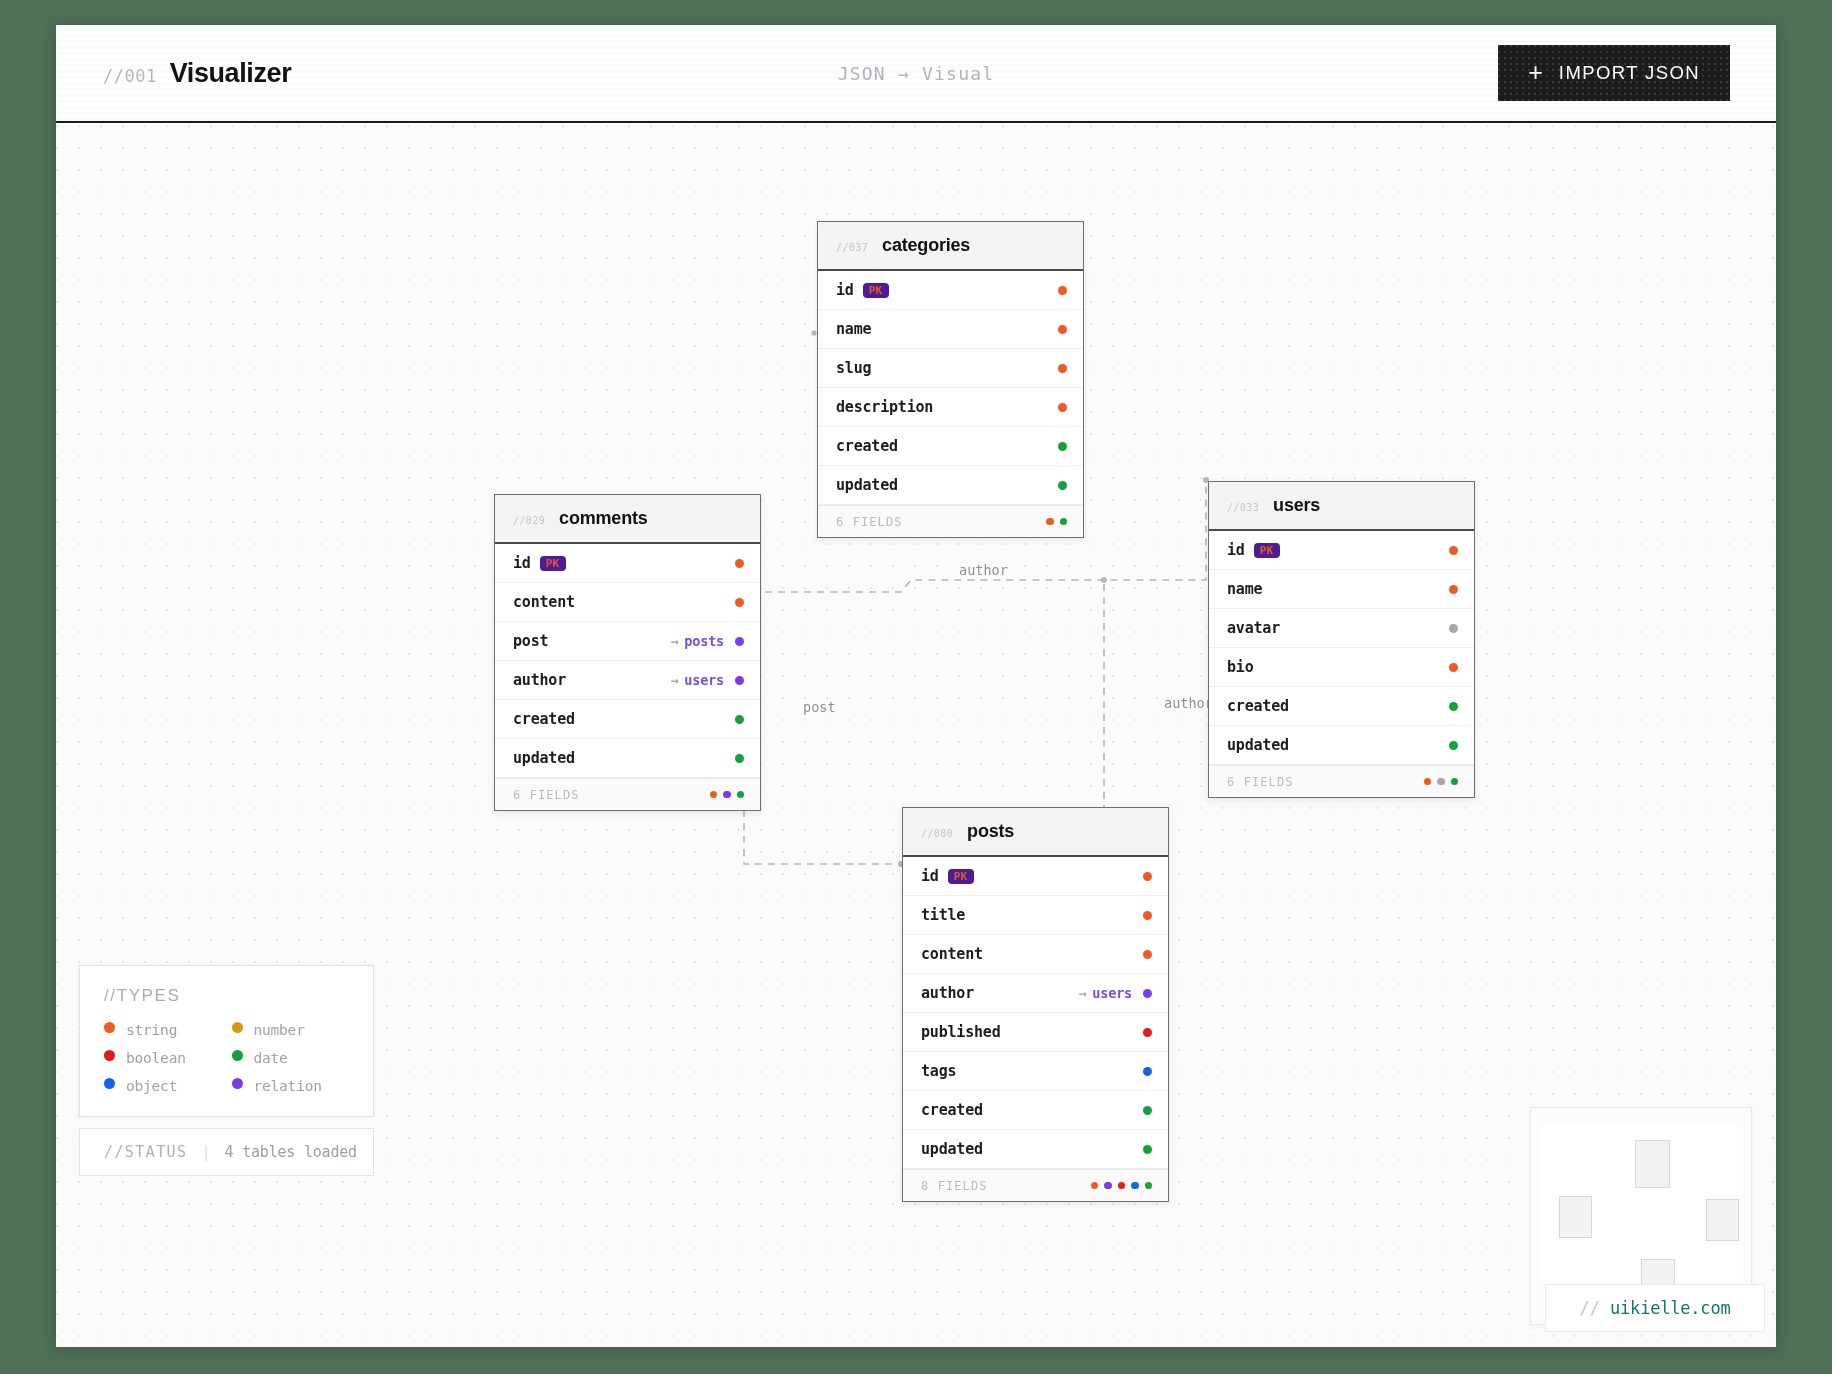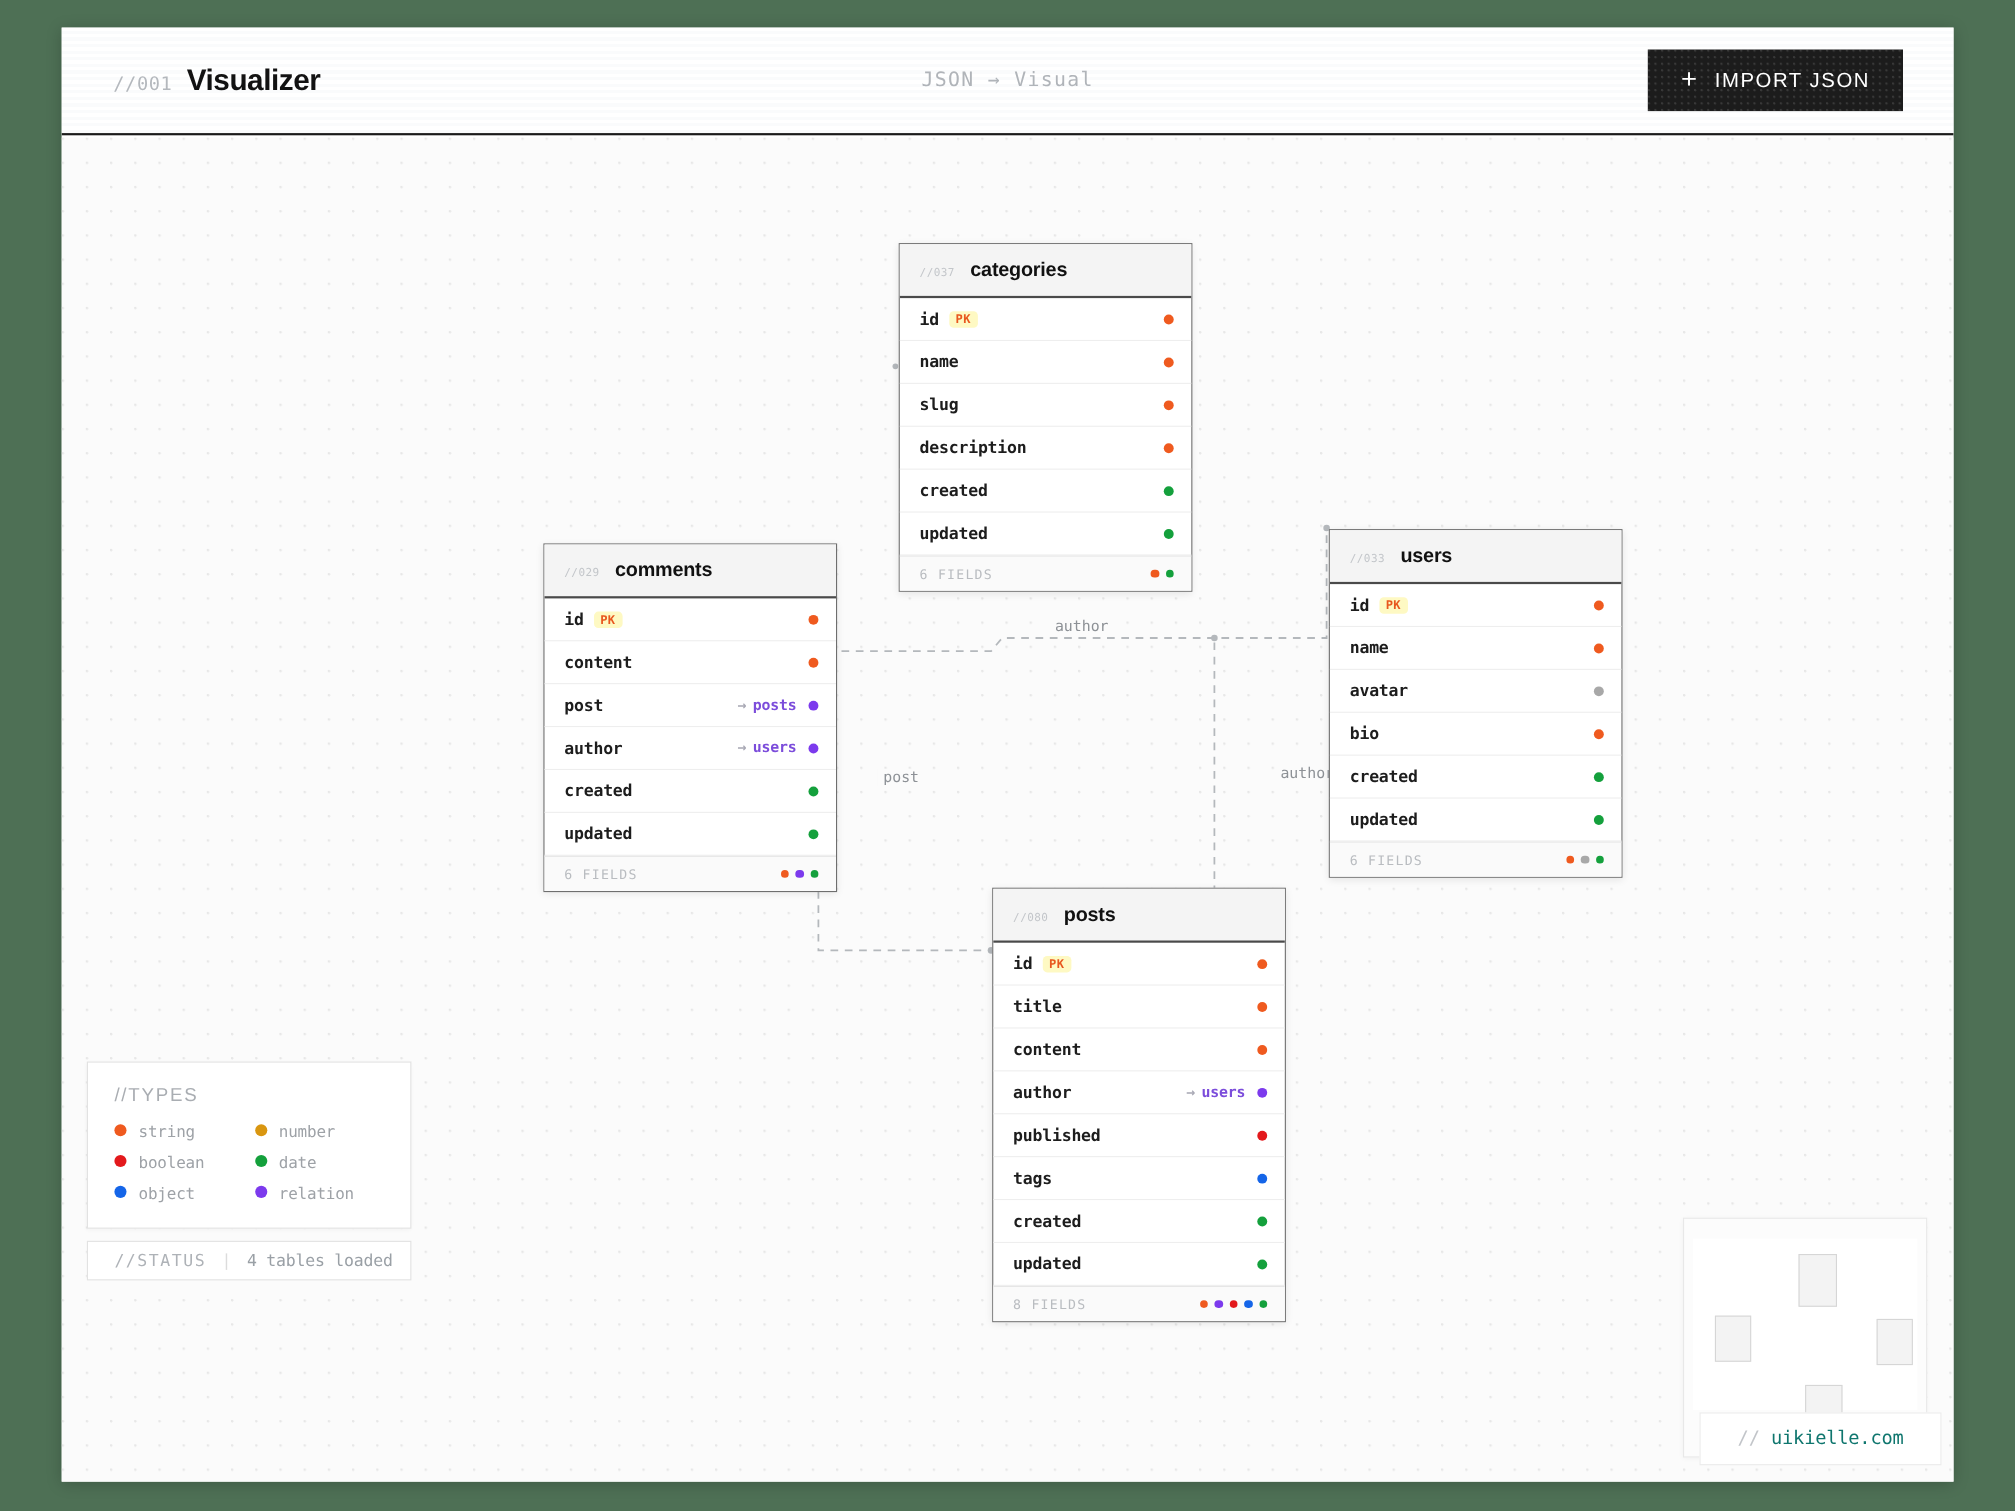--- a/index.html
+++ b/index.html
@@ -178,21 +178,21 @@
     font-family: "DejaVu Sans Mono", monospace;
     font-size: 15px;
     color: #1d1d1d;
     letter-spacing: -0.2px;
   }
   .pk-badge {
     margin-left: 9px;
     font-family: "DejaVu Sans Mono", monospace;
     font-size: 11px;
     color: #e8571f;
-    background: #fef9c3;
+    background: #4c1d95;
     border-radius: 4px;
     padding: 2px 6px 2px 6px;
     letter-spacing: 0.3px;
     line-height: 1;
   }
   .field-spacer { flex: 1 1 auto; }
 
   .rel-ref {
     font-family: "DejaVu Sans Mono", monospace;
     font-size: 13.5px;
@@ -269,21 +269,21 @@
     color: #9ea2a7;
     letter-spacing: -0.2px;
   }
 
   
   #status-panel {
     position: absolute;
     left: 23px;
     top: 1003px;
     width: 295px;
-    height: 36px;
+    height: 48px;
     display: flex;
     align-items: center;
     gap: 14px;
     padding: 4px 24px;
     background: #ffffff;
     border: 1px solid #e2e2e2;
     white-space: nowrap;
   }
   #status-panel .slabel {
     font-family: "DejaVu Sans Mono", monospace;

